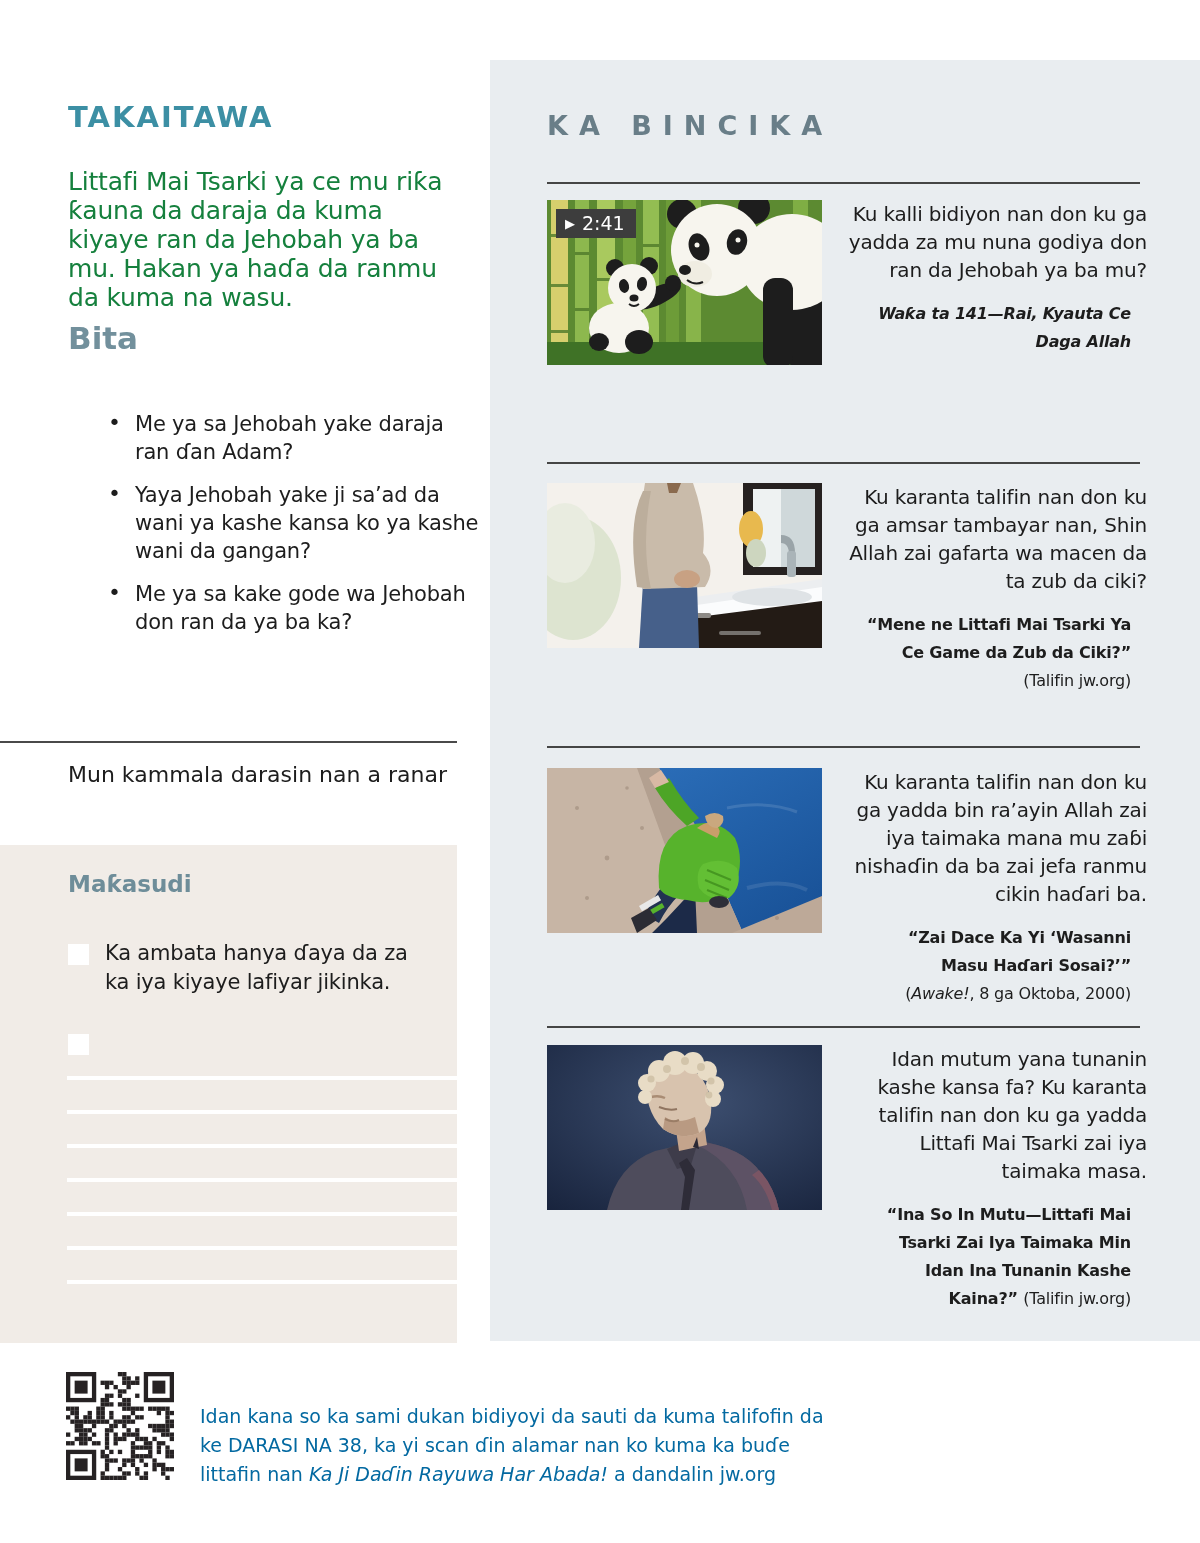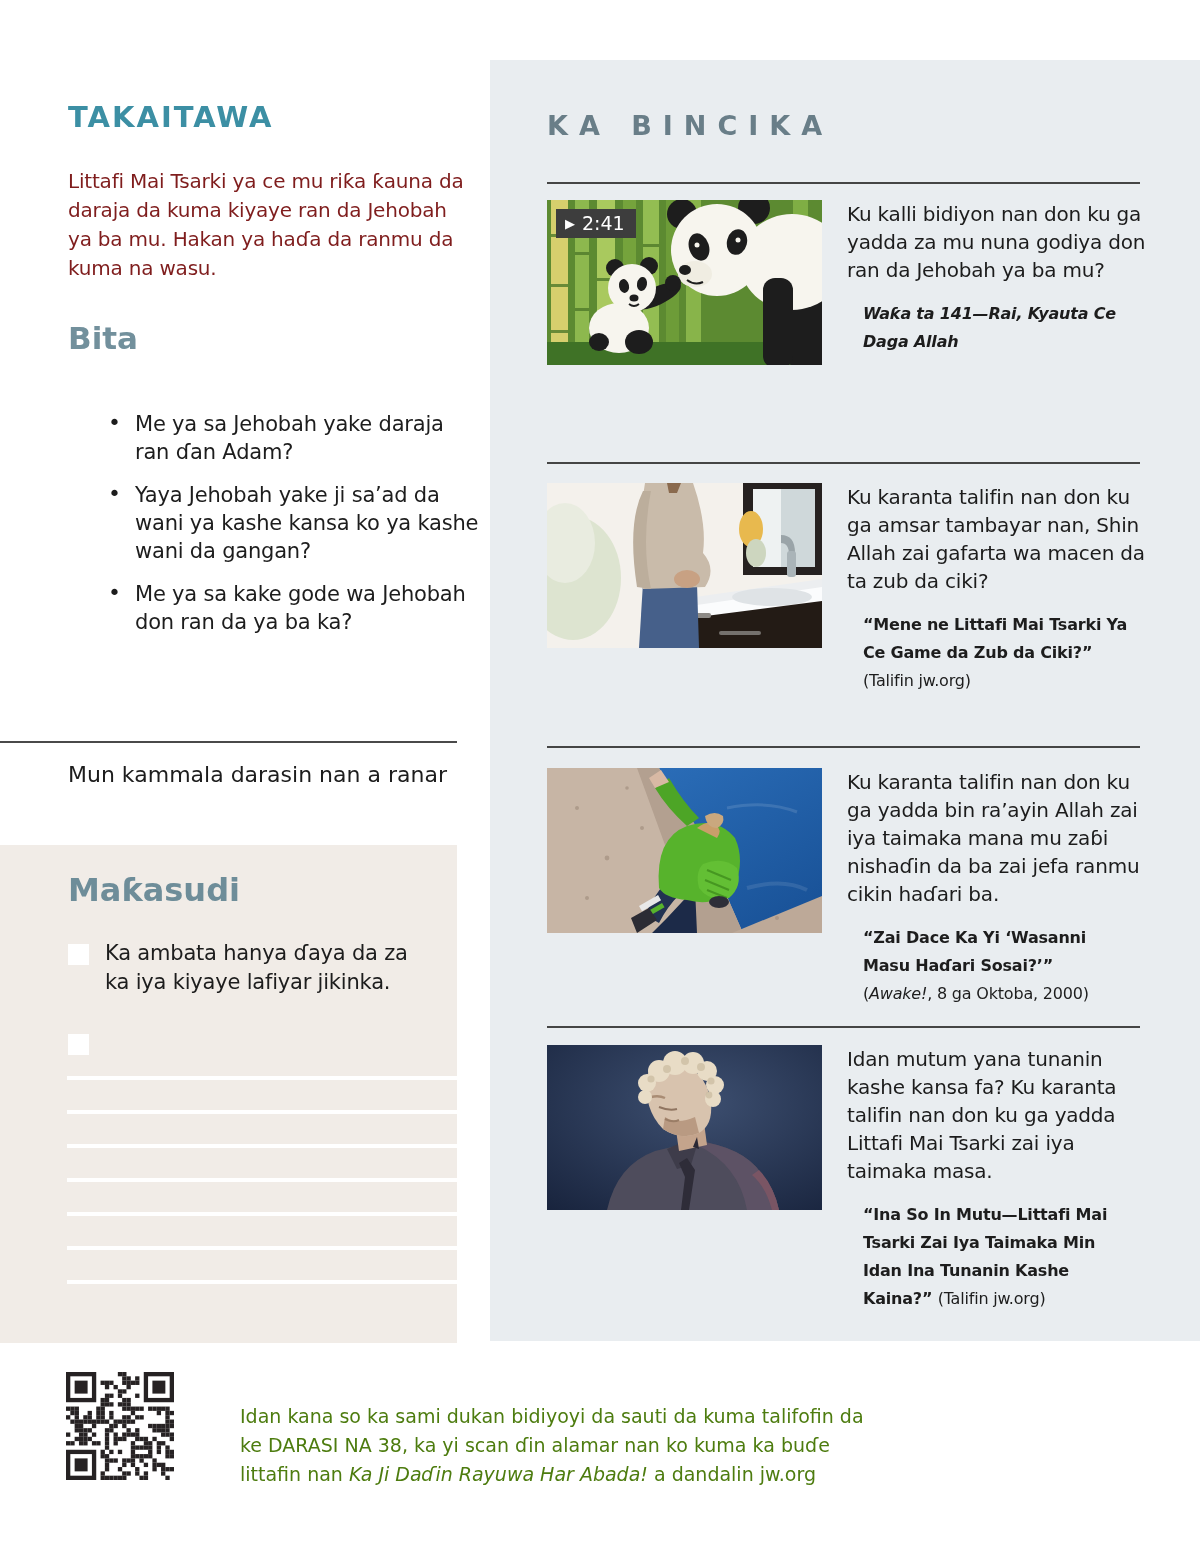--- a/index.html
+++ b/index.html
@@ -2,46 +2,46 @@
 <html><head>
 <meta charset="utf-8">
 <style>
   html,body{margin:0;padding:0;background:#fff;}
   body{font-family:"DejaVu Sans","Liberation Sans",sans-serif;color:#1d1d1d;}
   .page{position:relative;width:1200px;height:1543px;background:#fff;overflow:hidden;text-decoration:underline;}
 
   
   .takaitawa{position:absolute;left:68px;top:100px;font-size:29px;font-weight:bold;
              letter-spacing:2px;color:#3c8fa4;}
-  .intro{position:absolute;left:68px;top:167px;width:402px;font-size:20px;line-height:29px;
-         letter-spacing:-0.2px;color:#7f1d1d;}
+  .intro{position:absolute;left:68px;top:167px;width:402px;font-size:25px;line-height:29px;
+         letter-spacing:-0.2px;color:#15803d;}
   .bita-title{position:absolute;left:68px;top:320px;font-size:31px;font-weight:600;color:#72909c;}
   .bita-list{position:absolute;left:90px;top:392px;width:372px;margin:18px;padding:0;list-style:none;}
   .bita-list li{position:relative;padding-left:27px;font-size:21px;line-height:28px;
                 letter-spacing:-0.2px;margin-bottom:15px;}
   .bita-list li::before{content:"\2022";position:absolute;left:0;top:-1px;font-size:22px;}
   .left-divider{position:absolute;left:0;top:741px;width:457px;height:0;border-top:2px solid #4a4a4a;}
   .completion{position:absolute;left:68px;top:762px;font-size:22px;color:#1d1d1d;}
 
   .goals-box{position:absolute;left:0;top:845px;width:457px;height:498px;background:#f1ece7;}
-  .goals-title{position:absolute;left:68px;top:26px;font-size:32px;font-weight:600;color:#6e8d99;}
+  .goals-title{position:absolute;left:68px;top:26px;font-size:23px;font-weight:600;color:#6e8d99;}
   .goal-row{position:absolute;left:68px;display:flex;align-items:flex-start;width:360px;}
   .goal-row.r1{top:94px;}
   .goal-row.r2{top:184px;}
   .checkbox{flex:none;width:21px;height:21px;background:#ffffff;margin:5px 16px 0 0;}
   .goal-text{font-size:21px;line-height:29px;letter-spacing:-0.2px;width:320px;}
   .write-line{position:absolute;left:67px;width:390px;height:4px;background:#ffffff;}
 
   .qr{position:absolute;left:66px;top:1372px;width:108px;height:108px;}
   .qr svg{width:108px;height:108px;display:block;}
   .footer-text{position:absolute;left:200px;top:1402px;width:630px;font-size:19px;
-               line-height:29px;color:#4d7c0f;margin-left:40px;}
+               line-height:29px;color:#0369a1;}
 
   
-  .panel{position:absolute;left:490px;top:60px;width:710px;height:1281px;background:#e9edf0;}
+  .panel{position:absolute;left:490px;top:60px;width:710px;height:1281px;background:#e9edf0;text-align:right;}
   .panel-title{position:absolute;left:57px;top:50px;font-size:27px;font-weight:bold;
                letter-spacing:11px;color:#697e88;}
   .item-divider{position:absolute;left:57px;width:593px;height:0;border-top:2px solid #454545;}
   .panel-item{position:absolute;left:57px;display:flex;width:600px;}
   .thumb{position:relative;flex:none;width:275px;height:165px;margin-right:25px;overflow:hidden;}
   .thumb svg{display:block;width:275px;height:165px;}
   .item-text{width:310px;}
   .item-desc{font-size:20px;line-height:28px;letter-spacing:-0.2px;color:#1c1c1c;margin:0 0 13px 0;}
   .item-ref{font-size:16px;line-height:28px;letter-spacing:-0.2px;font-weight:bold;margin:16px;}
   .item-ref .note{font-weight:normal;}

